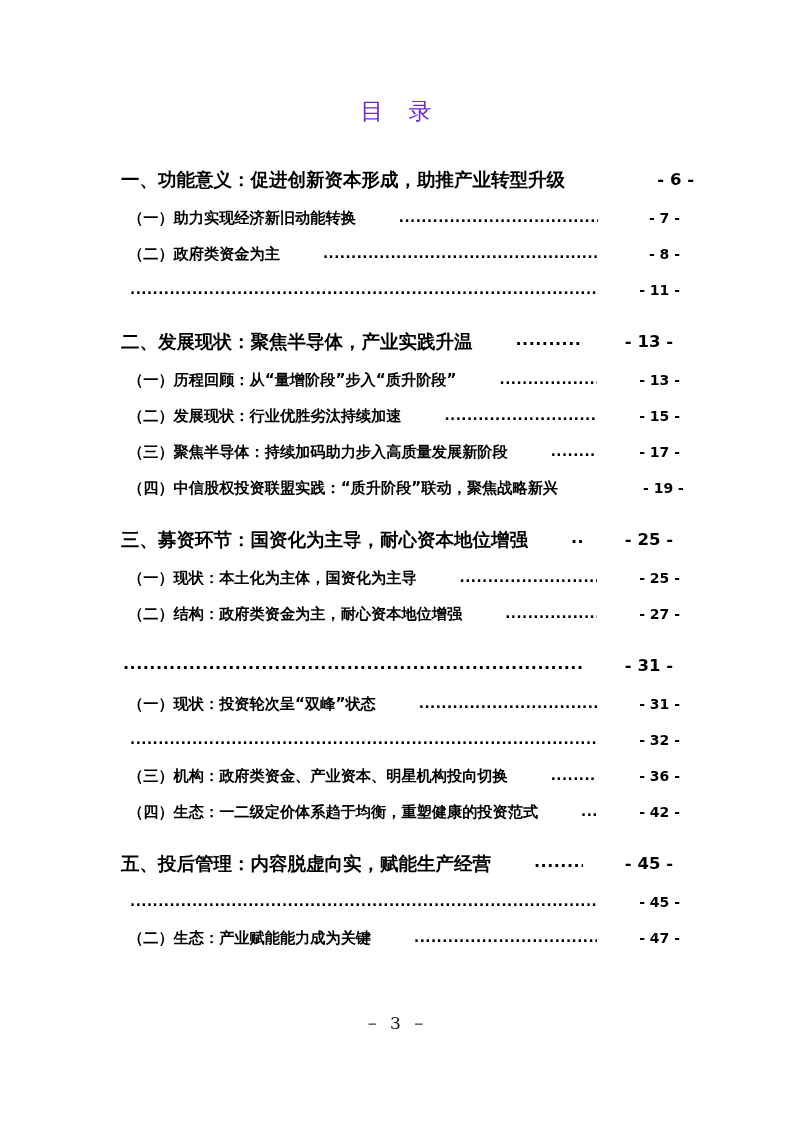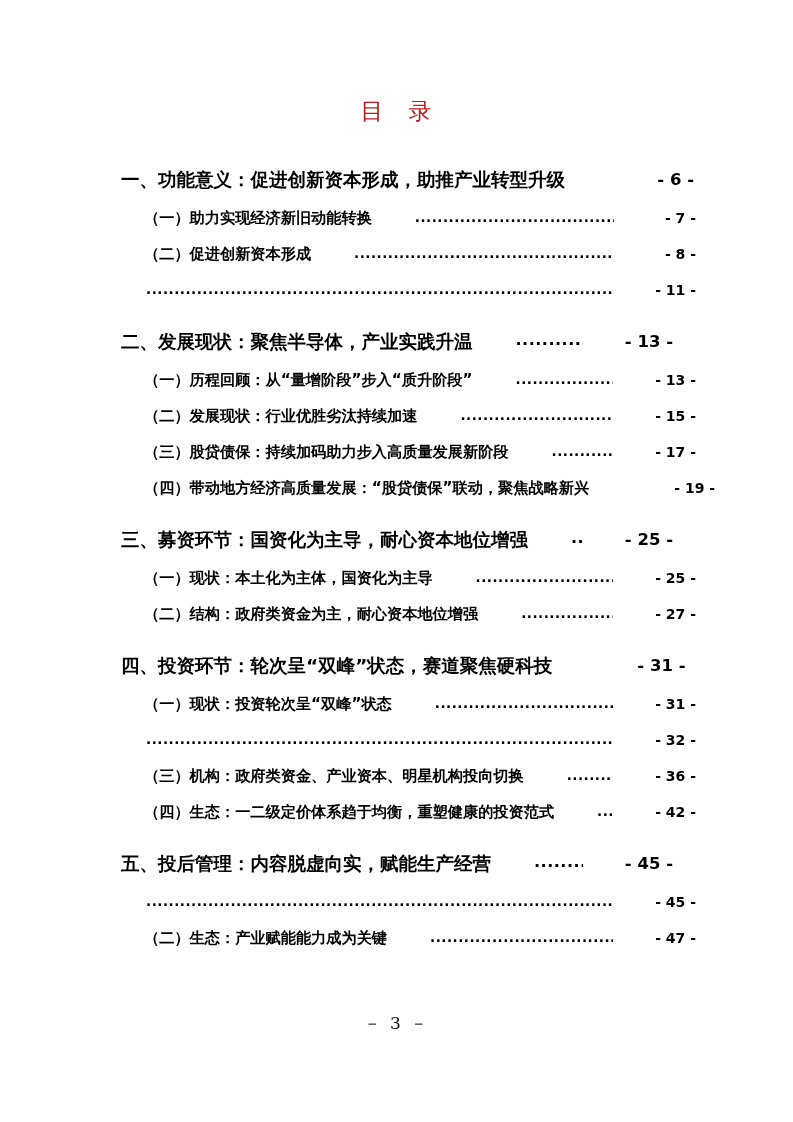--- a/index.html
+++ b/index.html
@@ -24,21 +24,21 @@
   }
   .toc-title {
     position: absolute;
     left: 0;
     top: 96px;
     width: 793px;
     text-align: center;
     font-size: 23px;
     font-weight: 400;
     letter-spacing: 1px;
-    color: #b91c1c;
+    color: #6d28d9;
     font-family: "DejaVu Sans", "Liberation Sans", sans-serif;
   }
 
   .toc-body {
     position: absolute;
     left: 121px;
     top: 160px;
     width: 552px;
   }
 
@@ -54,21 +54,21 @@
 
   .toc-row.level1 {
     font-size: 18.5px;
     margin-left: 0;
     margin-top: 0;
     height: 40px;
     line-height: 40px;
   }
   .toc-row.level2 {
     font-size: 15.2px;
-    margin-left: 23px;
+    margin-left: 7px;
     height: 36px;
     line-height: 36px;
   }
 
   .grp { margin-bottom: 0; }
   .grp + .grp { margin-top: 14px; }
 
   .label {
     flex: 0 0 auto;
   }
@@ -121,21 +121,21 @@
           <span class="label">一、功能意义：促进创新资本形成，助推产业转型升级</span>
           <span class="leader">......................................................................</span>
           <span class="pageno">- 6 -</span>
         </div>
         <div class="toc-row level2">
           <span class="label">（一）助力实现经济新旧动能转换</span>
           <span class="leader">..............................................................................................</span>
           <span class="pageno">- 7 -</span>
         </div>
         <div class="toc-row level2">
-          <span class="label">（二）促进创新资本形成</span>
+          <span class="label">（二）政府类资金为主</span>
           <span class="leader">..............................................................................................</span>
           <span class="pageno">- 8 -</span>
         </div>
         <div class="toc-row level2">
           <span class="leader">..............................................................................................</span>
           <span class="pageno">- 11 -</span>
         </div>
       </div>
       <div class="grp">
         <div class="toc-row level1">
@@ -147,26 +147,26 @@
           <span class="label">（一）历程回顾：从“量增阶段”步入“质升阶段”</span>
           <span class="leader">..............................................................................................</span>
           <span class="pageno">- 13 -</span>
         </div>
         <div class="toc-row level2">
           <span class="label">（二）发展现状：行业优胜劣汰持续加速</span>
           <span class="leader">..............................................................................................</span>
           <span class="pageno">- 15 -</span>
         </div>
         <div class="toc-row level2">
-          <span class="label">（三）股贷债保：持续加码助力步入高质量发展新阶段</span>
+          <span class="label">（三）聚焦半导体：持续加码助力步入高质量发展新阶段</span>
           <span class="leader">..............................................................................................</span>
           <span class="pageno">- 17 -</span>
         </div>
         <div class="toc-row level2">
-          <span class="label">（四）带动地方经济高质量发展：“股贷债保”联动，聚焦战略新兴</span>
+          <span class="label">（四）中信股权投资联盟实践：“质升阶段”联动，聚焦战略新兴</span>
           <span class="leader">..............................................................................................</span>
           <span class="pageno">- 19 -</span>
         </div>
       </div>
       <div class="grp">
         <div class="toc-row level1">
           <span class="label">三、募资环节：国资化为主导，耐心资本地位增强</span>
           <span class="leader">......................................................................</span>
           <span class="pageno">- 25 -</span>
         </div>
@@ -176,21 +176,20 @@
           <span class="pageno">- 25 -</span>
         </div>
         <div class="toc-row level2">
           <span class="label">（二）结构：政府类资金为主，耐心资本地位增强</span>
           <span class="leader">..............................................................................................</span>
           <span class="pageno">- 27 -</span>
         </div>
       </div>
       <div class="grp">
         <div class="toc-row level1">
-          <span class="label">四、投资环节：轮次呈“双峰”状态，赛道聚焦硬科技</span>
           <span class="leader">......................................................................</span>
           <span class="pageno">- 31 -</span>
         </div>
         <div class="toc-row level2">
           <span class="label">（一）现状：投资轮次呈“双峰”状态</span>
           <span class="leader">..............................................................................................</span>
           <span class="pageno">- 31 -</span>
         </div>
         <div class="toc-row level2">
           <span class="leader">..............................................................................................</span>

